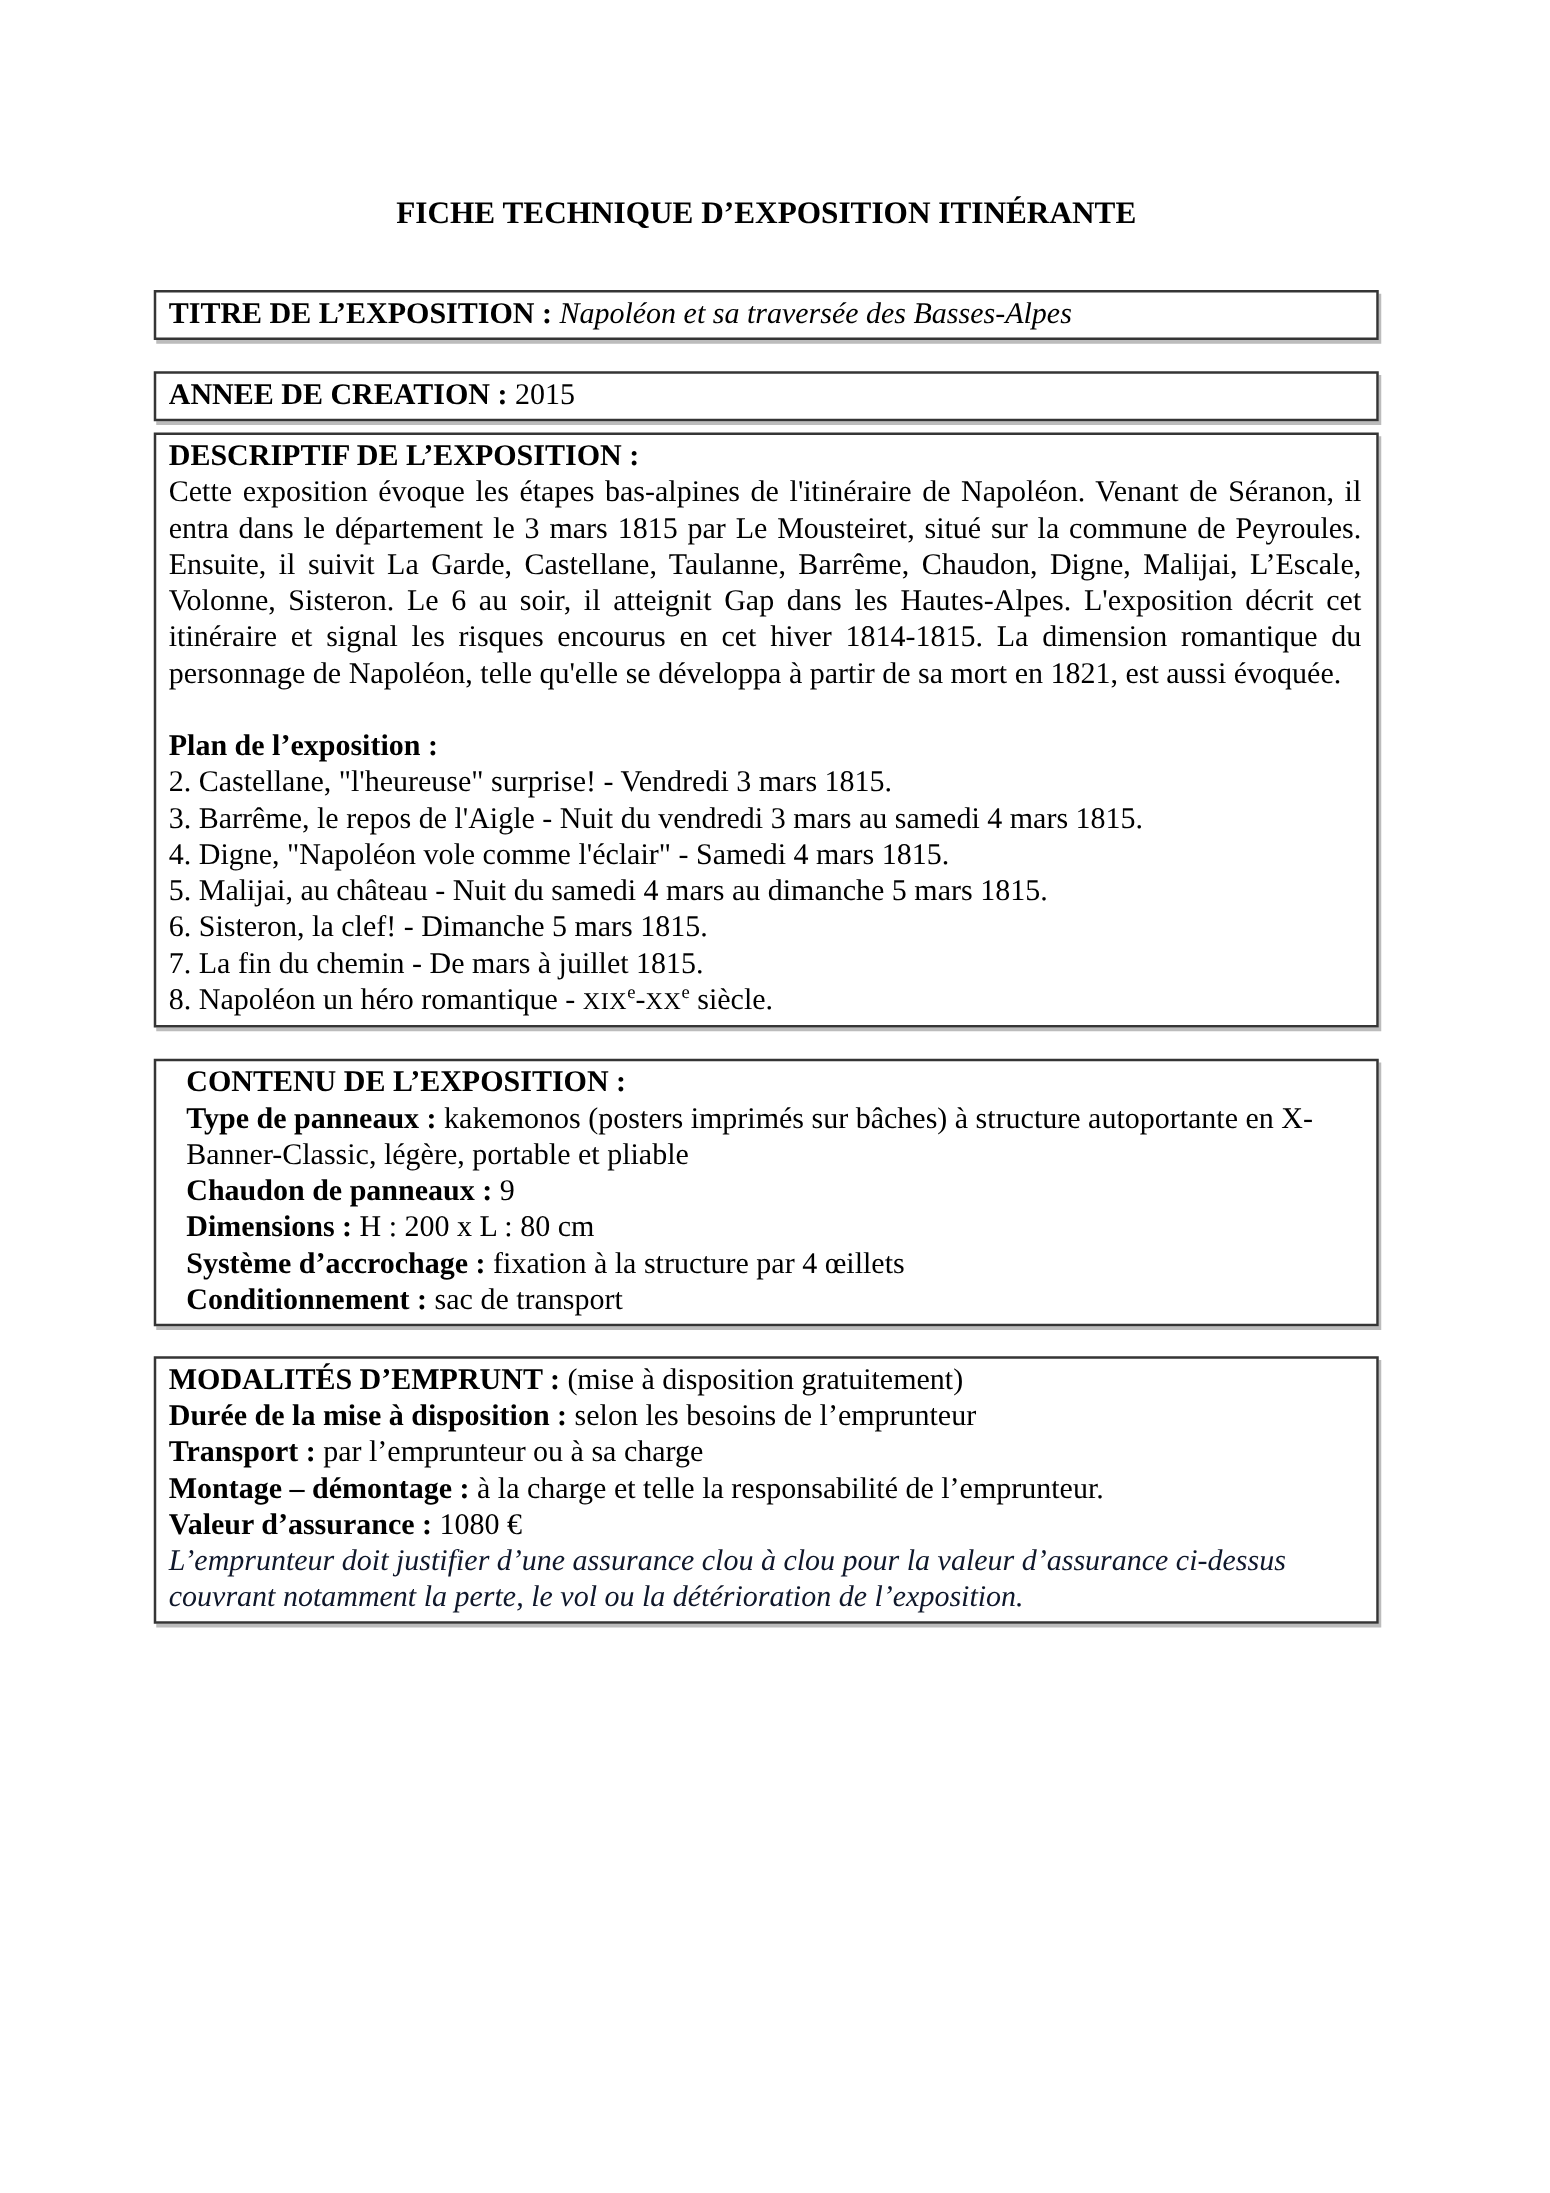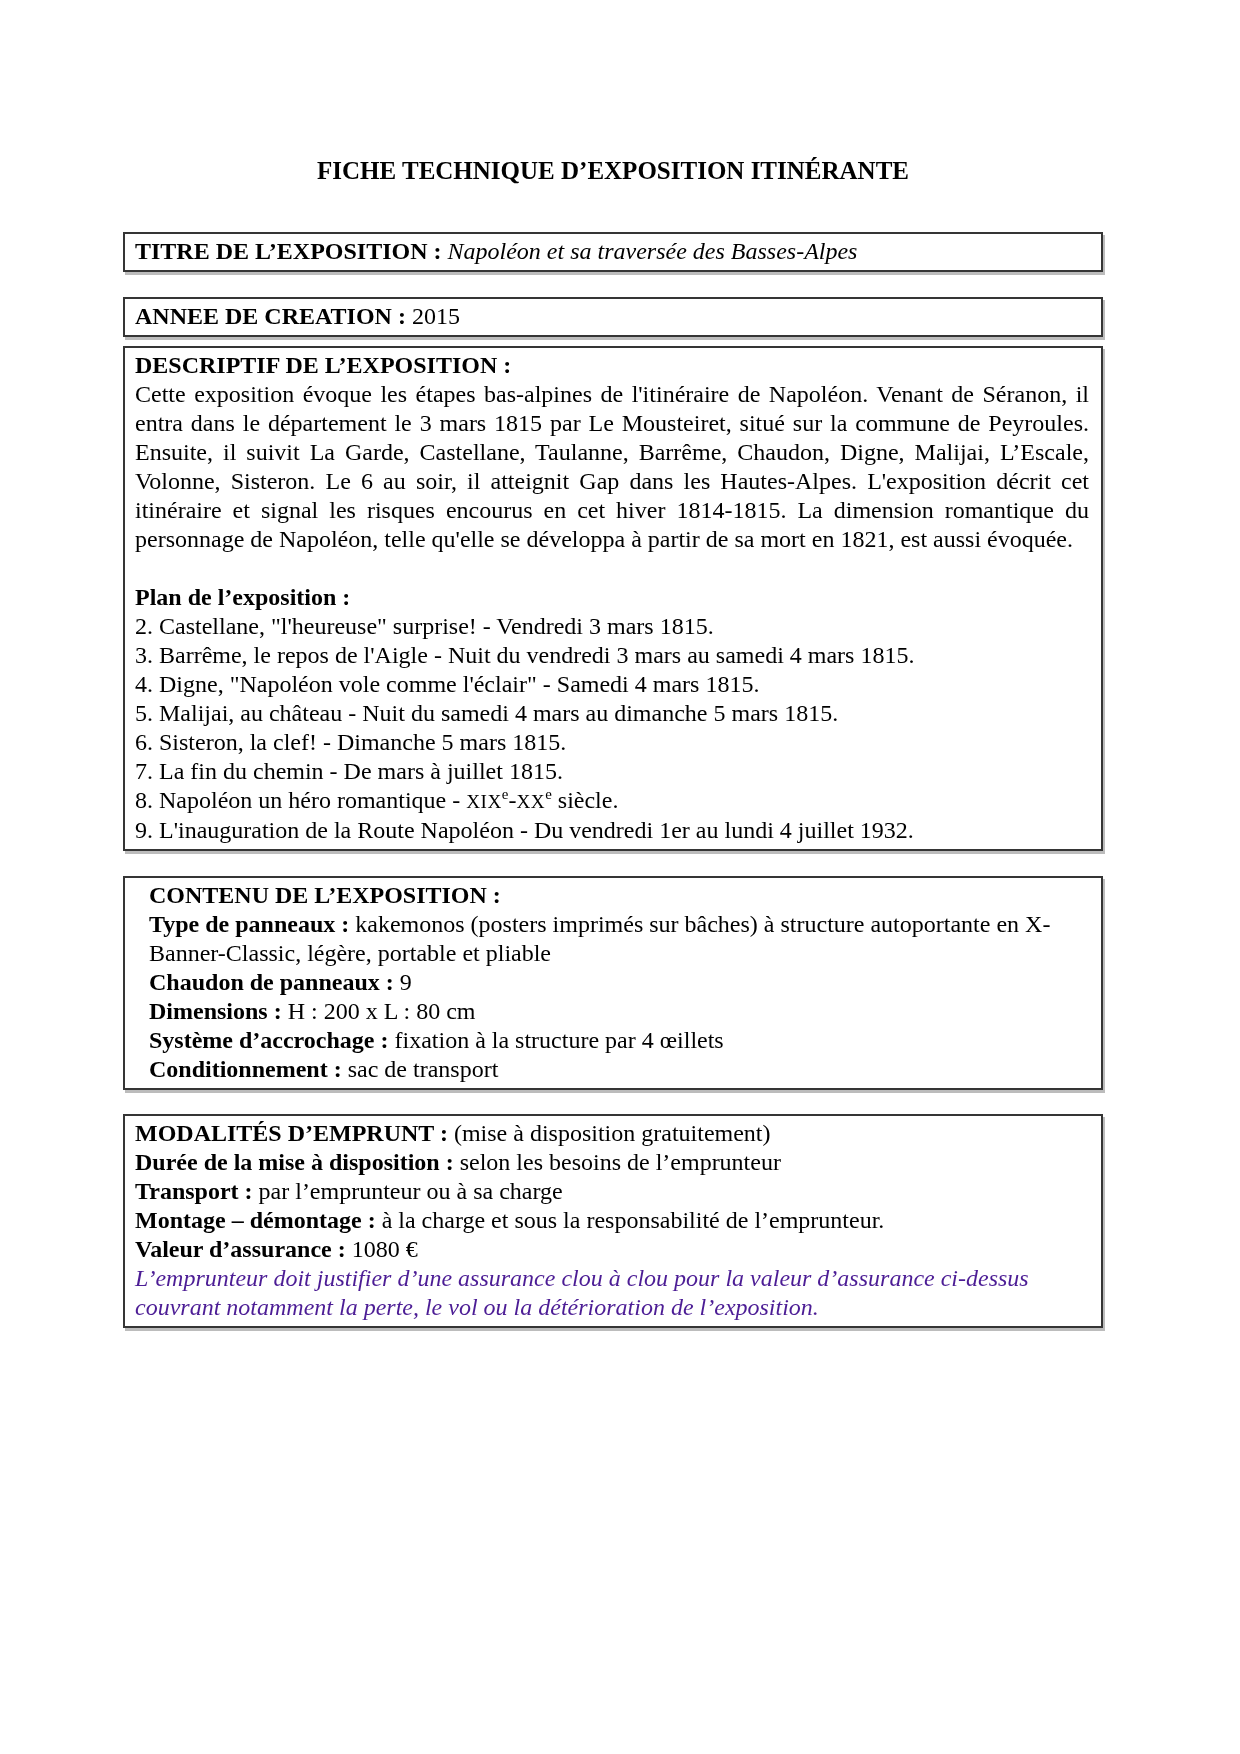--- a/index.html
+++ b/index.html
@@ -73,35 +73,34 @@
       <p class="box-heading">DESCRIPTIF DE L’EXPOSITION :</p>
       <p class="para">Cette exposition évoque les étapes bas-alpines de l'itinéraire de Napoléon. Venant de Séranon, il entra dans le département le 3 mars 1815 par Le Mousteiret, situé sur la commune de Peyroules. Ensuite, il suivit La Garde, Castellane, Taulanne, Barrême, Chaudon, Digne, Malijai, L’Escale, Volonne, Sisteron. Le 6 au soir, il atteignit Gap dans les Hautes-Alpes. L'exposition décrit cet itinéraire et signal les risques encourus en cet hiver 1814-1815. La dimension romantique du personnage de Napoléon, telle qu'elle se développa à partir de sa mort en 1821, est aussi évoquée.</p>
       <p class="plan-heading">Plan de l’exposition :</p>
       <p class="plan-item">2. Castellane, "l'heureuse" surprise! - Vendredi 3 mars 1815.</p>
       <p class="plan-item">3. Barrême, le repos de l'Aigle - Nuit du vendredi 3 mars au samedi 4 mars 1815.</p>
       <p class="plan-item">4. Digne, "Napoléon vole comme l'éclair" - Samedi 4 mars 1815.</p>
       <p class="plan-item">5. Malijai, au château - Nuit du samedi 4 mars au dimanche 5 mars 1815.</p>
       <p class="plan-item">6. Sisteron, la clef! - Dimanche 5 mars 1815.</p>
       <p class="plan-item">7. La fin du chemin - De mars à juillet 1815.</p>
       <p class="plan-item"><span>8. Napoléon un héro romantique - </span><span class="sc">XIX</span><sup class="e-sup">e</sup><span>-</span><span class="sc">XX</span><sup class="e-sup">e</sup><span> siècle.</span></p>
-      <p class="plan-item">9. L'inauguration de la Route Napoléon - Du vendredi 1er au lundi 4 juillet 1932.</p>
     </div>
 
     <div class="box box-contenu">
       <p class="box-heading">CONTENU DE L’EXPOSITION :</p>
       <p class="field"><span class="lbl">Type de panneaux :</span> <span>kakemonos (posters imprimés sur bâches) à structure autoportante en X-Banner-Classic, légère, portable et pliable</span></p>
       <p class="field"><span class="lbl">Chaudon de panneaux :</span> <span>9</span></p>
       <p class="field"><span class="lbl">Dimensions :</span> <span>H : 200 x L : 80 cm</span></p>
       <p class="field"><span class="lbl">Système d’accrochage :</span> <span>fixation à la structure par 4 œillets</span></p>
       <p class="field"><span class="lbl">Conditionnement :</span> <span>sac de transport</span></p>
     </div>
 
     <div class="box box-modalites">
       <p><span class="box-heading">MODALITÉS D’EMPRUNT :</span> <span>(mise à disposition gratuitement)</span></p>
       <p class="field"><span class="lbl">Durée de la mise à disposition :</span> <span>selon les besoins de l’emprunteur</span></p>
       <p class="field"><span class="lbl">Transport :</span> <span>par l’emprunteur ou à sa charge</span></p>
-      <p class="field"><span class="lbl">Montage – démontage :</span> <span>à la charge et sous la responsabilité de l’emprunteur.</span></p>
+      <p class="field"><span class="lbl">Montage – démontage :</span> <span>à la charge et telle la responsabilité de l’emprunteur.</span></p>
       <p class="field"><span class="lbl">Valeur d’assurance :</span> <span>1080 €</span></p>
-      <p class="notice" style="color: #4c1d95;">L’emprunteur doit justifier d’une assurance clou à clou pour la valeur d’assurance ci-dessus couvrant notamment la perte, le vol ou la détérioration de l’exposition.</p>
+      <p class="notice" style="color: #0f172a;">L’emprunteur doit justifier d’une assurance clou à clou pour la valeur d’assurance ci-dessus couvrant notamment la perte, le vol ou la détérioration de l’exposition.</p>
     </div>
 
   </div>
 </div>
 
 </body></html>

